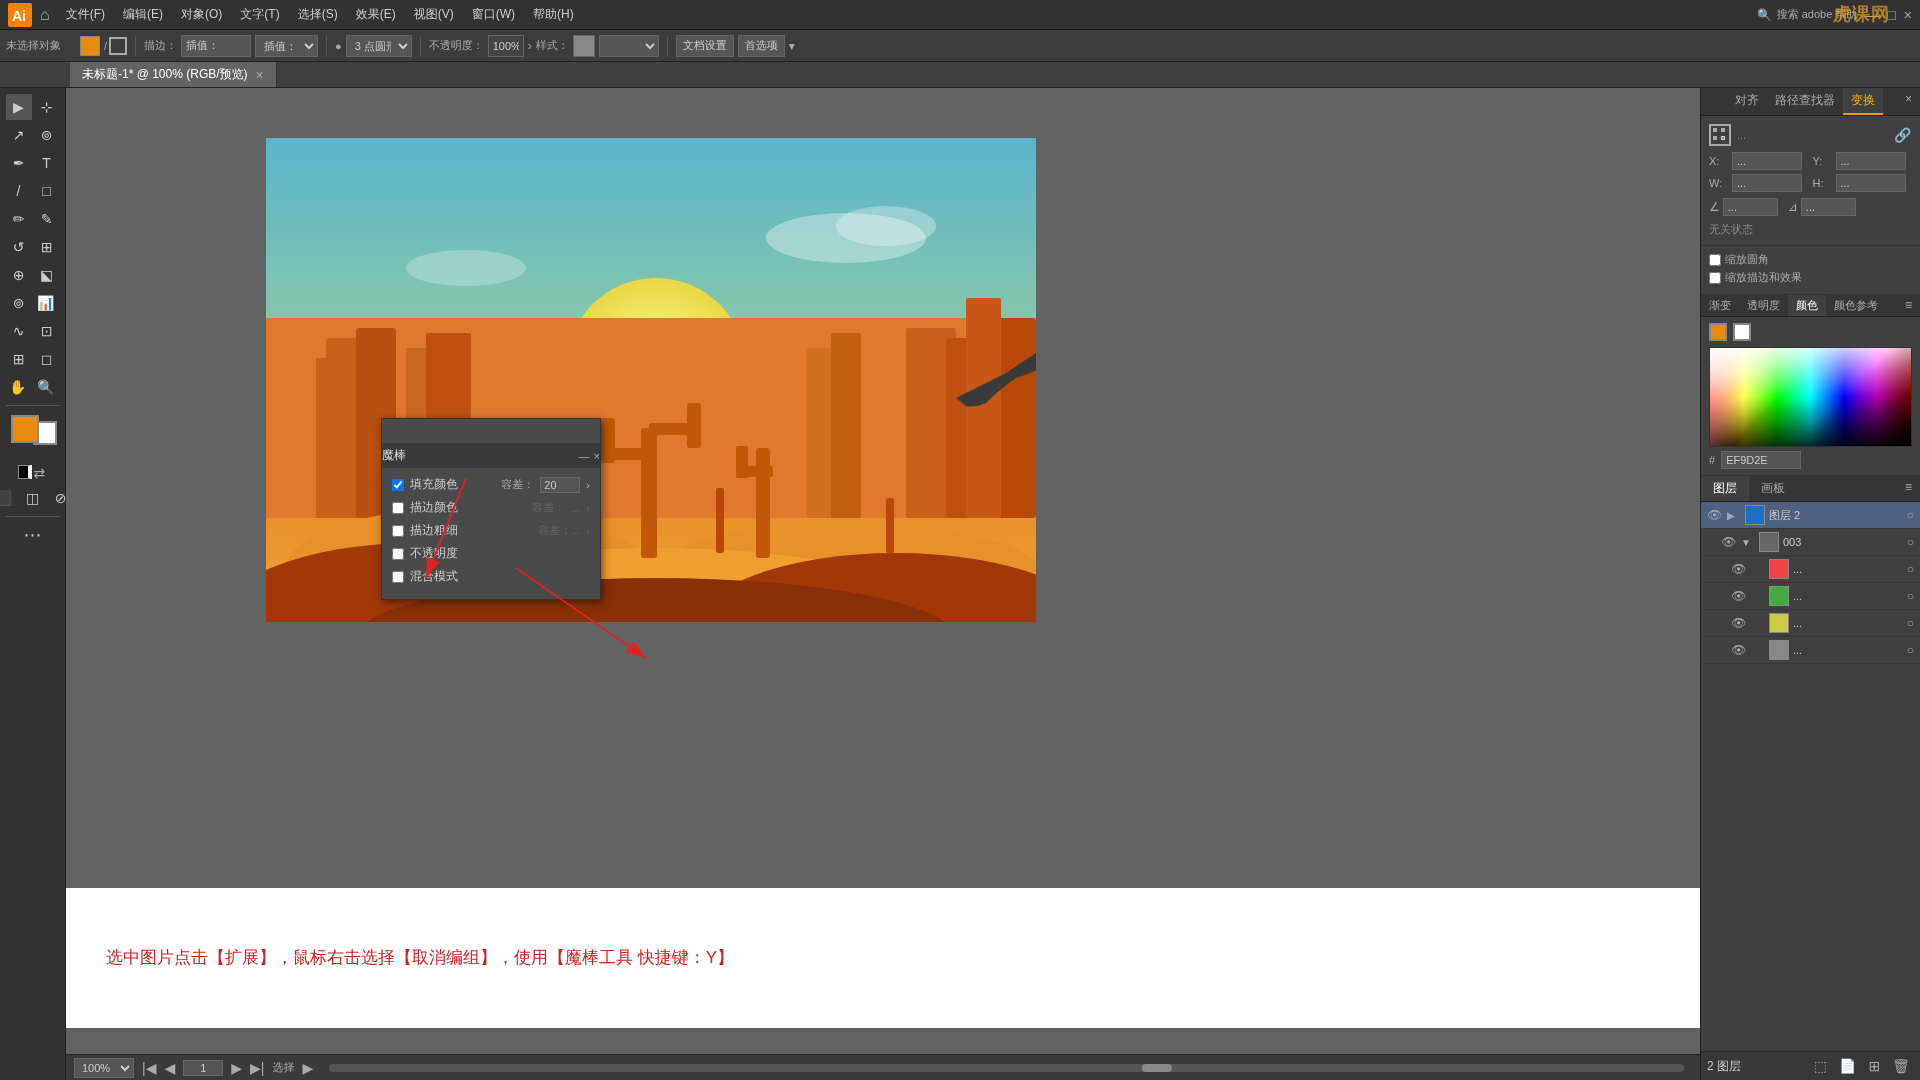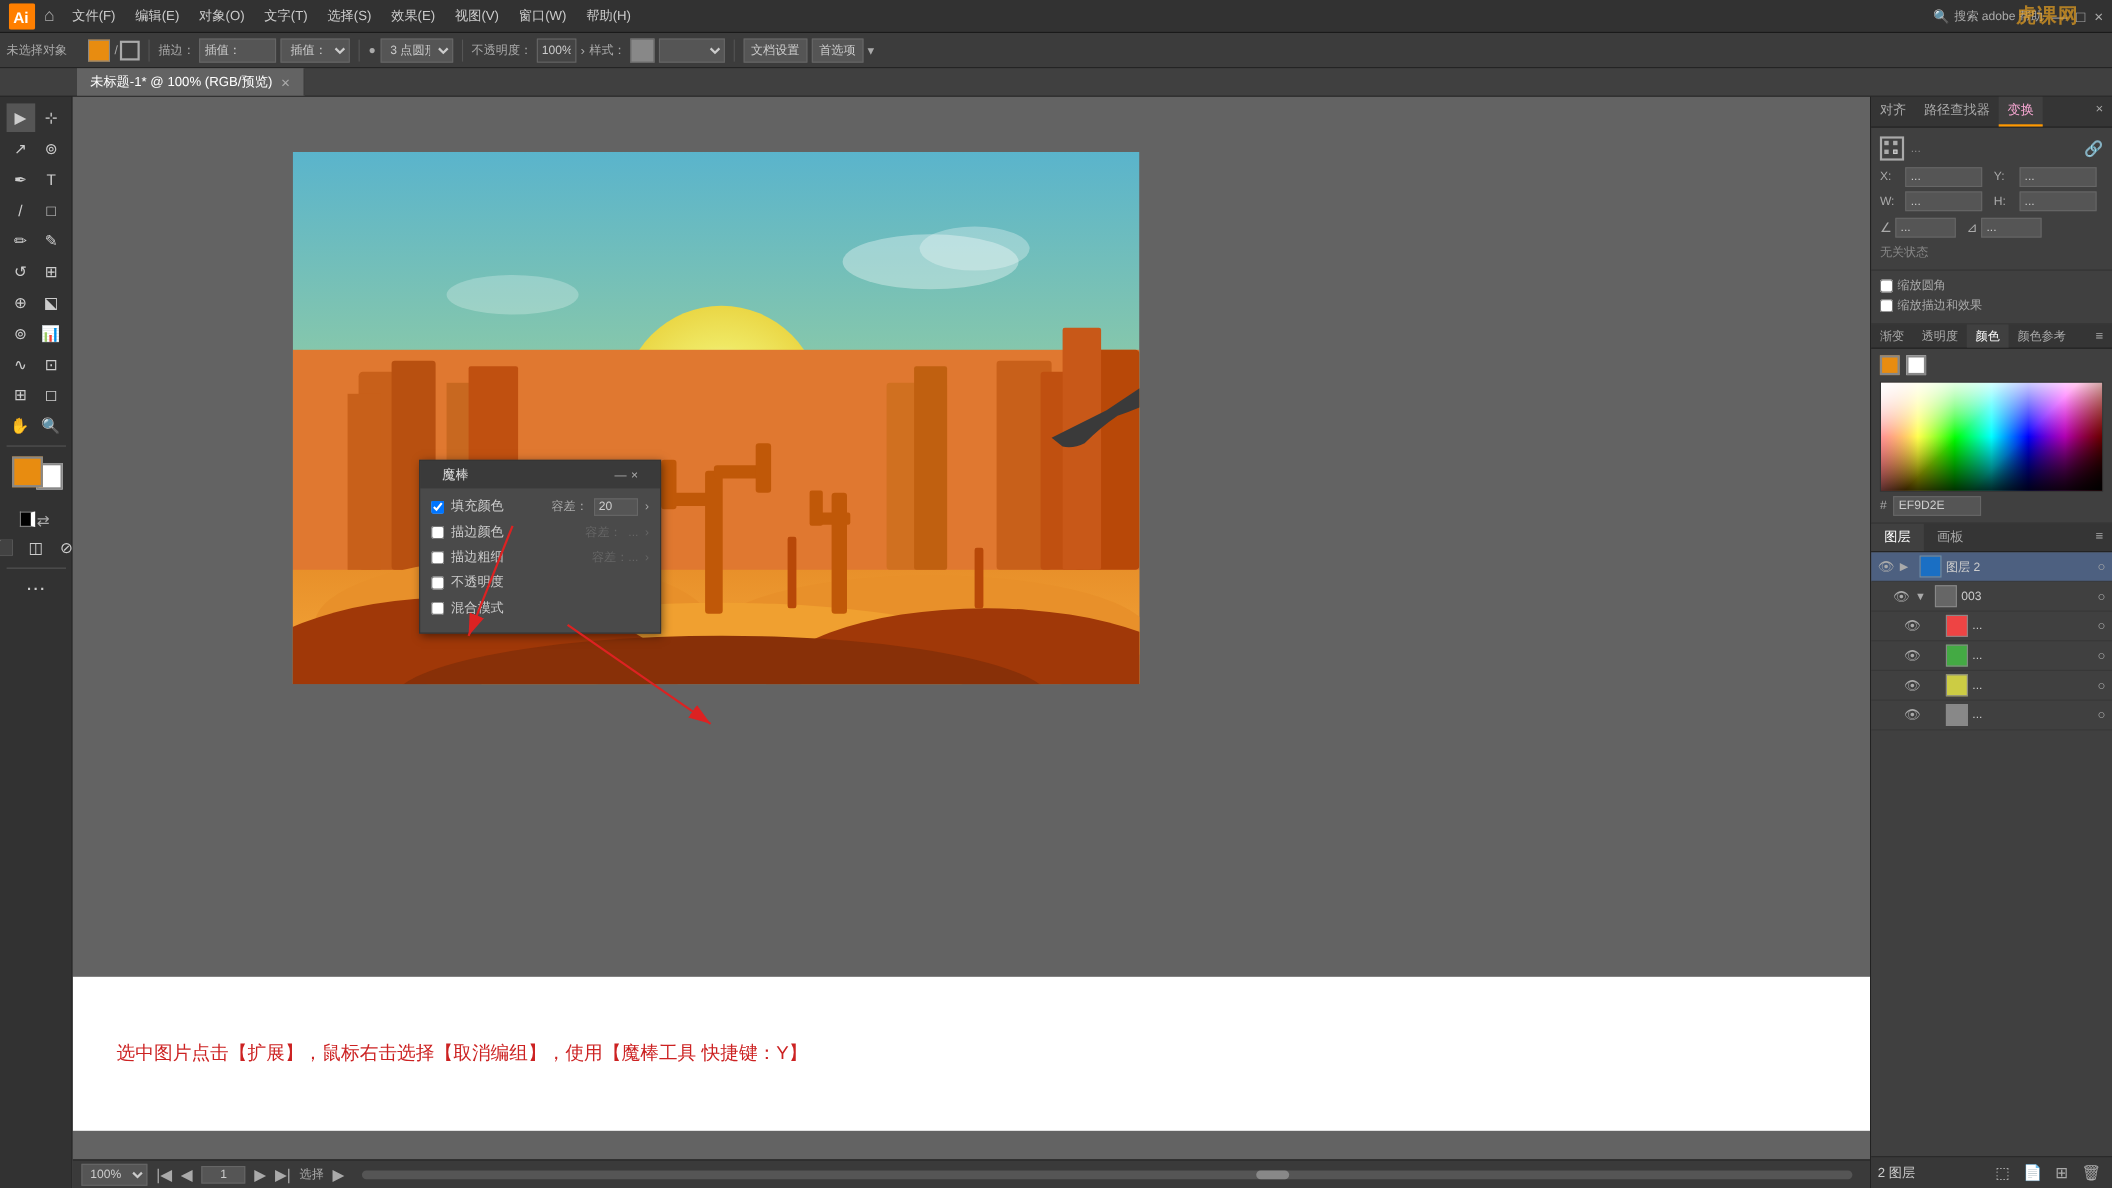--- a/index.html
+++ b/index.html
@@ -61,21 +61,21 @@
 
     
     #desert-canvas { width: 770px; height: 484px; position: relative; overflow: hidden; }
 
     
     #magic-wand-panel {
       position: absolute; top: 280px; left: 115px;
       width: 220px; background: #4a4a4a; border: 1px solid #333;
       box-shadow: 2px 2px 8px rgba(0,0,0,0.5);
     }
-    .panel-title-bar { background: #3a3a3a; padding: 4px 20px; display: flex; align-items: center; justify-content: space-between; cursor: move; }
+    .panel-title-bar { background: #3a3a3a; padding: 4px 0; display: flex; align-items: center; justify-content: space-between; cursor: move; margin-top: 24px; }
     .panel-title { color: #ddd; font-size: 12px; }
     .panel-controls { display: flex; gap: 4px; color: #aaa; font-size: 11px; cursor: pointer; }
     .panel-body { padding: 8px 10px; }
     .panel-row { display: flex; align-items: center; margin-bottom: 6px; gap: 6px; }
     .panel-checkbox { width: 12px; height: 12px; cursor: pointer; }
     .panel-row-label { color: #ccc; font-size: 12px; flex: 1; }
     .panel-value { color: #aaa; font-size: 11px; }
     .panel-arrow { color: #aaa; font-size: 11px; cursor: pointer; }
     .panel-num-input { width: 40px; background: #555; border: 1px solid #666; color: #ccc; font-size: 11px; padding: 1px 3px; }
 
@@ -94,23 +94,23 @@
     .status-zoom { display: flex; align-items: center; gap: 4px; }
     .status-zoom select { background: #555; border: 1px solid #666; color: #ccc; font-size: 11px; padding: 1px 3px; height: 20px; }
     .nav-btn { background: transparent; border: none; color: #aaa; cursor: pointer; font-size: 14px; }
     .page-input { width: 40px; background: #555; border: 1px solid #666; color: #ccc; font-size: 11px; text-align: center; padding: 1px; }
     .status-label { color: #aaa; font-size: 11px; }
     .scroll-bar { flex: 1; height: 8px; background: #555; border-radius: 4px; margin: 0 8px; }
     .scroll-thumb { width: 30px; height: 8px; background: #888; border-radius: 4px; margin-left: 60%; }
 
     
     #right-panel { width: 220px; background: #404040; display: flex; flex-direction: column; flex-shrink: 0; border-left: 1px solid #222; }
-    .right-panel-tabs { display: flex; background: #353535; border-bottom: 1px solid #222; }
+    .right-panel-tabs { display: flex; background: #353535; border-bottom: 1px solid #222; padding-left: 26px; }
     .rp-tab { padding: 4px 8px; color: #aaa; font-size: 12px; cursor: pointer; }
-    .rp-tab.active { color: #f9a8d4; background: #404040; border-bottom: 2px solid #f90; }
+    .rp-tab.active { color: #eab308; background: #404040; border-bottom: 2px solid #f90; }
     .rp-close { margin-left: auto; padding: 4px 8px; color: #aaa; cursor: pointer; }
 
     
     #transform-panel { padding: 8px; border-bottom: 1px solid #333; }
     .transform-grid { display: grid; grid-template-columns: 1fr 1fr; gap: 4px; margin-top: 4px; }
     .transform-input-group { display: flex; align-items: center; gap: 3px; }
     .transform-label { color: #aaa; font-size: 11px; width: 20px; }
     .transform-input { background: #555; border: 1px solid #666; color: #ccc; font-size: 11px; padding: 2px 4px; width: 70px; }
 
     

